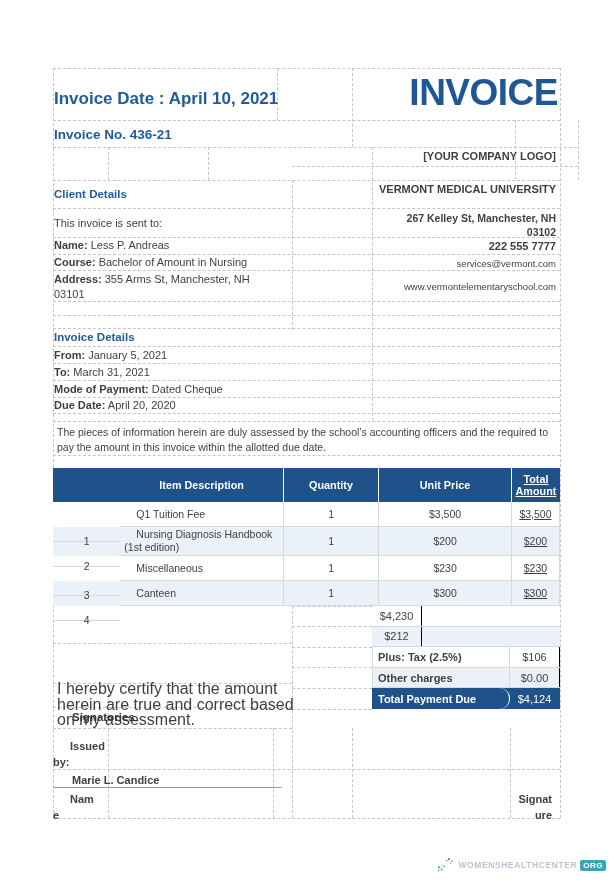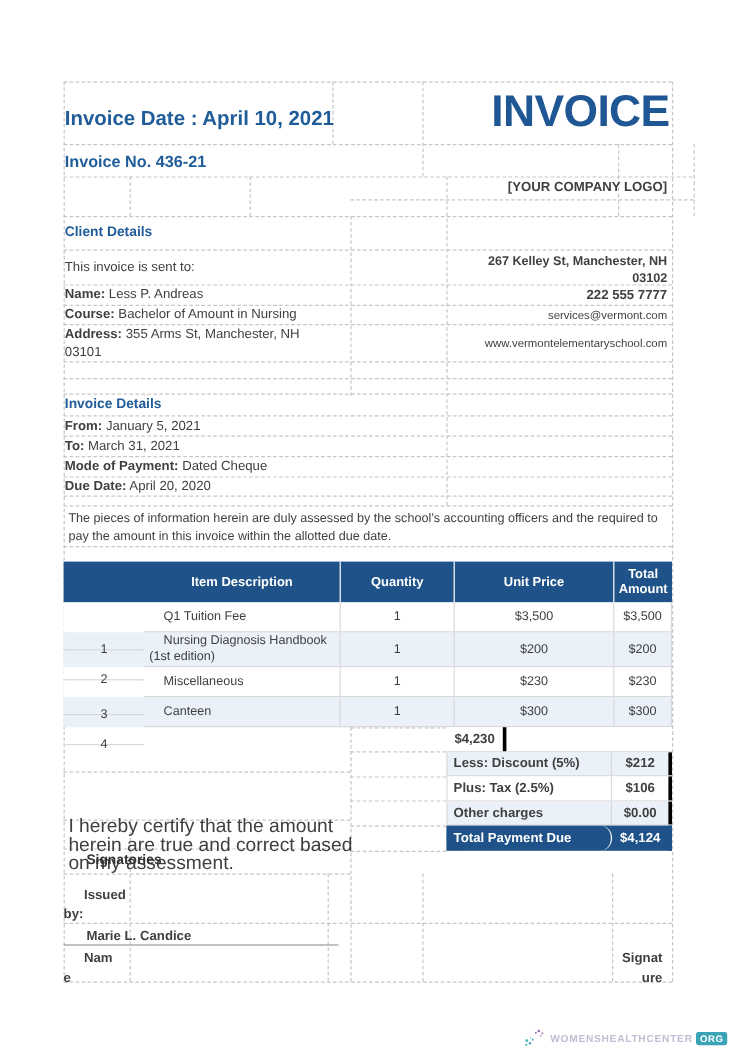--- a/index.html
+++ b/index.html
@@ -24,31 +24,31 @@
   .th{box-sizing:border-box;display:flex;align-items:center;justify-content:center;
       text-align:center;color:#fff;font-weight:bold;font-size:10.8px;line-height:12px;
       border-right:1.5px solid #fff;}
   .th:last-child{border-right:none;}
   .trow{display:flex;background:#fff;}
   .trow.tint{background:#eaf1f8;}
   .td{box-sizing:border-box;display:flex;align-items:center;justify-content:center;
       font-size:10.5px;line-height:13px;color:#3f3f3f;
       border-right:1px solid #d9d9d9;border-bottom:1px solid #d9d9d9;}
   .td:first-child{border-left:1px solid #d9d9d9;}
-  .c0{width:70px;margin-top:39px;} .c1{width:170px;} .c2{width:99px;} .c3{width:138px;} .c4{width:50px;}
+  .c0{width:70px;margin-top:39px;} .c1{width:170px;} .c2{width:99px;} .c3{width:138px;} .c4{width:50px;text-decoration:underline;}
   .td.c1{justify-content:flex-start;text-align:left;padding:0 4px;text-indent:12px;white-space:normal;}
   
   .summary{position:absolute;left:372px;top:606px;width:188px;}
   .srow{box-sizing:border-box;display:flex;height:20.6px;background:#fff;
         border-bottom:1px solid #d9d9d9;}
   .srow.tint{background:#eaf1f8;}
   .slabel{box-sizing:border-box;width:138px;display:flex;align-items:center;padding-left:5px;
           font-weight:bold;font-size:11px;border-left:1px solid #d9d9d9;border-right:1px solid #d9d9d9;}
   .sval{box-sizing:border-box;width:50px;display:flex;align-items:center;justify-content:center;
-        font-weight:bold;font-size:11px;border-right:3px solid #000000;}
+        font-weight:normal;font-size:11px;border-right:1px solid #000000;}
   .srow.total{background:#1e5288;border-bottom:none;}
   .srow.total .slabel{color:#fff;border-left-color:#1e5288;border-right:1.5px solid #fff;border-radius:10px;}
   .srow.total .sval{color:#fff;border-right-color:#1e5288;}
   .solid-line{position:absolute;height:1px;background:#9b9b9b;}
   
   .footer{position:absolute;top:856px;right:8px;display:flex;align-items:center;gap:3px;height:18px;}
   .brand{font-size:8.5px;letter-spacing:0.6px;color:#c5bdd4;font-weight:bold;}
   .org-badge{font-size:8px;font-weight:bold;color:#fff;background:#3aa4b6;
              padding:1px 3px;border-radius:2px;letter-spacing:0.5px;}
 </style>
@@ -110,20 +110,21 @@
   <div class="title" style="left:372px;top:73px;width:186px">INVOICE</div>
   <div class="t bb" style="left:54px;top:127px;font-size:13.5px">Invoice No. 436-21</div>
   <div class="t b right" style="left:372px;top:150px;width:184px;font-size:11px">[YOUR COMPANY LOGO]</div>
 
   <div class="t bb" style="left:54px;top:188px;font-size:11.5px">Client Details</div>
   <div class="t" style="left:54px;top:217px">This invoice is sent to:</div>
   <div class="t" style="left:54px;top:239px"><b>Name:</b> <span>Less P. Andreas</span></div>
   <div class="t" style="left:54px;top:256px"><b>Course:</b> <span>Bachelor of Amount in Nursing</span></div>
   <div class="t wrap" style="left:54px;top:272px;width:222px;line-height:15px"><b>Address:</b> <span>355 Arms St, Manchester, NH 03101</span></div>
 
+  <div class="t wrap b right" style="left:376px;top:182px;width:180px;line-height:15px">VERMONT MEDICAL UNIVERSITY</div>
   <div class="t wrap b right" style="left:380px;top:212px;width:176px;font-size:10.5px;line-height:13.5px">267 Kelley St, Manchester, NH 03102</div>
   <div class="t b right" style="left:376px;top:240px;width:180px">222 555 7777</div>
   <div class="t right" style="left:376px;top:258px;width:180px;font-size:9.5px">services@vermont.com</div>
   <div class="t right" style="left:376px;top:281px;width:180px;font-size:9.5px">www.vermontelementaryschool.com</div>
 
   <div class="t bb" style="left:54px;top:331px;font-size:11.5px">Invoice Details</div>
   <div class="t" style="left:54px;top:349px"><b>From:</b> <span>January 5, 2021</span></div>
   <div class="t" style="left:54px;top:366px"><b>To:</b> <span>March 31, 2021</span></div>
   <div class="t" style="left:54px;top:383px"><b>Mode of Payment:</b> <span>Dated Cheque</span></div>
   <div class="t" style="left:54px;top:399px"><b>Due Date:</b> <span>April 20, 2020</span></div>
@@ -166,21 +167,20 @@
       <div class="td c3">$300</div>
       <div class="td c4">$300</div>
     </div>
   </div>
 
   <div class="summary">
     <div class="srow">
       <div class="sval">$4,230</div>
     </div>
     <div class="srow tint">
-      <div class="slabel">Less: Discount (5%)</div>
       <div class="sval">$212</div>
     </div>
     <div class="srow">
       <div class="slabel">Plus: Tax (2.5%)</div>
       <div class="sval">$106</div>
     </div>
     <div class="srow tint">
       <div class="slabel">Other charges</div>
       <div class="sval">$0.00</div>
     </div>

